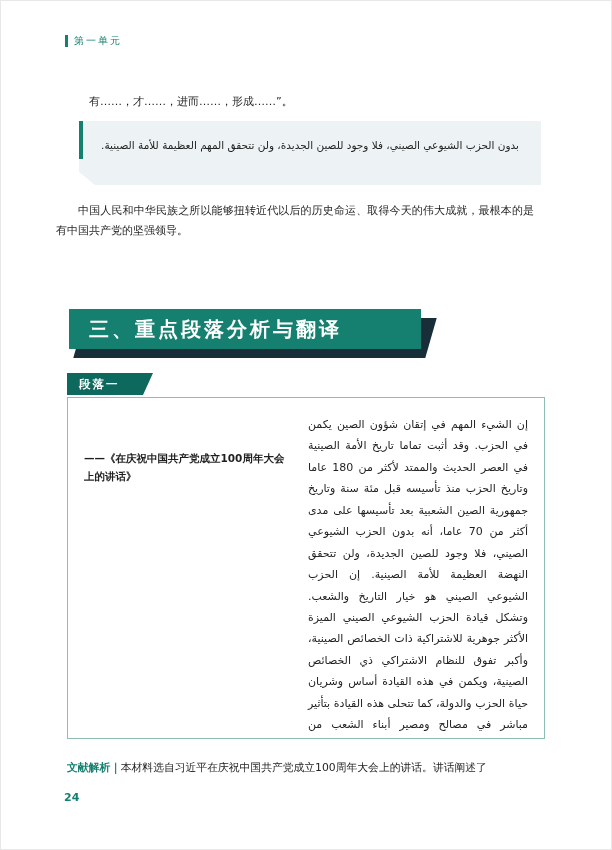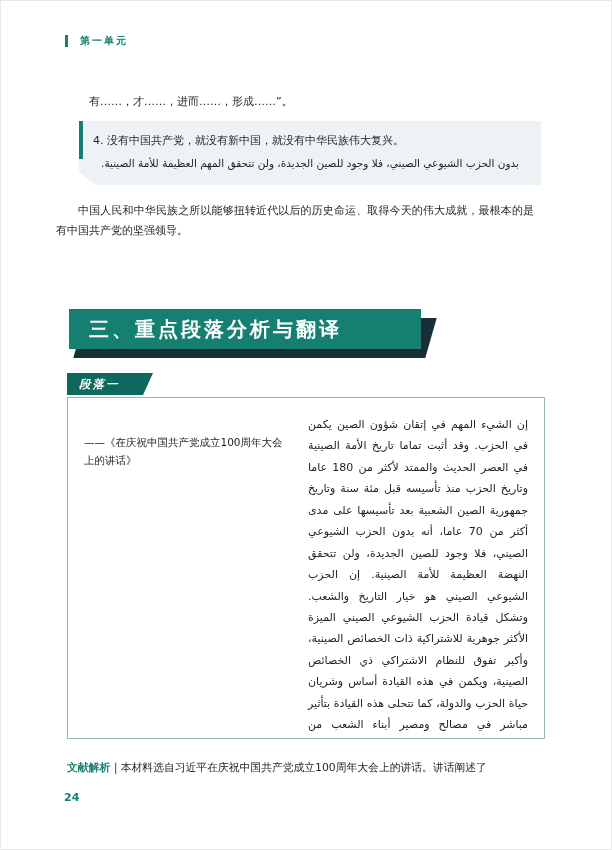--- a/index.html
+++ b/index.html
@@ -14,25 +14,25 @@
     overflow: hidden;
     border: 1px solid #e8e8e8;
   }
 
   
   .unit-header {
     position: absolute;
     top: 34px;
     left: 64px;
     font-size: 10px;
-    font-weight: bold;
+    font-weight: normal;
     color: #15806f;
     letter-spacing: 2px;
     border-left: 3px solid #15806f;
-    padding-left: 12px;
+    padding-left: 6px;
     line-height: 12px;
   }
 
   
   .lead-line {
     position: absolute;
     top: 92px;
     left: 66px;
     width: 478px;
     font-size: 11px;
@@ -120,21 +120,20 @@
     height: 22px;
     background: #0d695e;
     clip-path: polygon(0 0, 100% 0, calc(100% - 10px) 100%, 0 100%);
     color: #ffffff;
     font-size: 11.5px;
     font-weight: bold;
     letter-spacing: 2px;
     display: flex;
     align-items: center;
     padding-left: 12px;
-    font-style: italic;
   }
 
   
   .passage-box {
     position: absolute;
     top: 396px;
     left: 66px;
     width: 478px;
     height: 342px;
     border: 1px solid #8fbcb5;
@@ -145,23 +144,23 @@
   }
   .passage-col-zh { width: 206px; flex: none; }
   .passage-zh-text {
     font-size: 11.5px;
     font-weight: bold;
     line-height: 1.78;
     text-align: justify;
     text-indent: 2em;
   }
   .passage-zh-source {
-    margin-top: 20px;
+    margin-top: 36px;
     font-size: 10.5px;
-    font-weight: normal;
+    font-weight: bold;
     line-height: 1.7;
   }
   .passage-col-ar { flex: 1; direction: rtl; }
   .passage-ar-text {
     font-size: 11px;
     line-height: 1.95;
     text-align: justify;
   }
 
   
@@ -192,21 +191,20 @@
 <body>
 
 <div class="page">
 
   <div class="unit-header">第一单元</div>
 
   <div class="lead-line">有……，才……，进而……，形成……”。</div>
 
   <div class="example-box">
     <div class="example-accent"></div>
-    <div class="example-zh">4. 没有中国共产党，就没有新中国，就没有中华民族伟大复兴。</div>
     <div class="example-ar" dir="rtl">بدون الحزب الشيوعي الصيني، فلا وجود للصين الجديدة، ولن تتحقق المهم العظيمة للأمة الصينية.</div>
   </div>
 
   <p class="body-p p1">中国人民和中华民族之所以能够扭转近代以后的历史命运、取得今天的伟大成就，最根本的是有中国共产党的坚强领导。</p>
 
 
   <div class="banner">
     <div class="banner-shadow"></div>
     <div class="banner-face">
       <span>三、重点段落分析与翻译</span>

